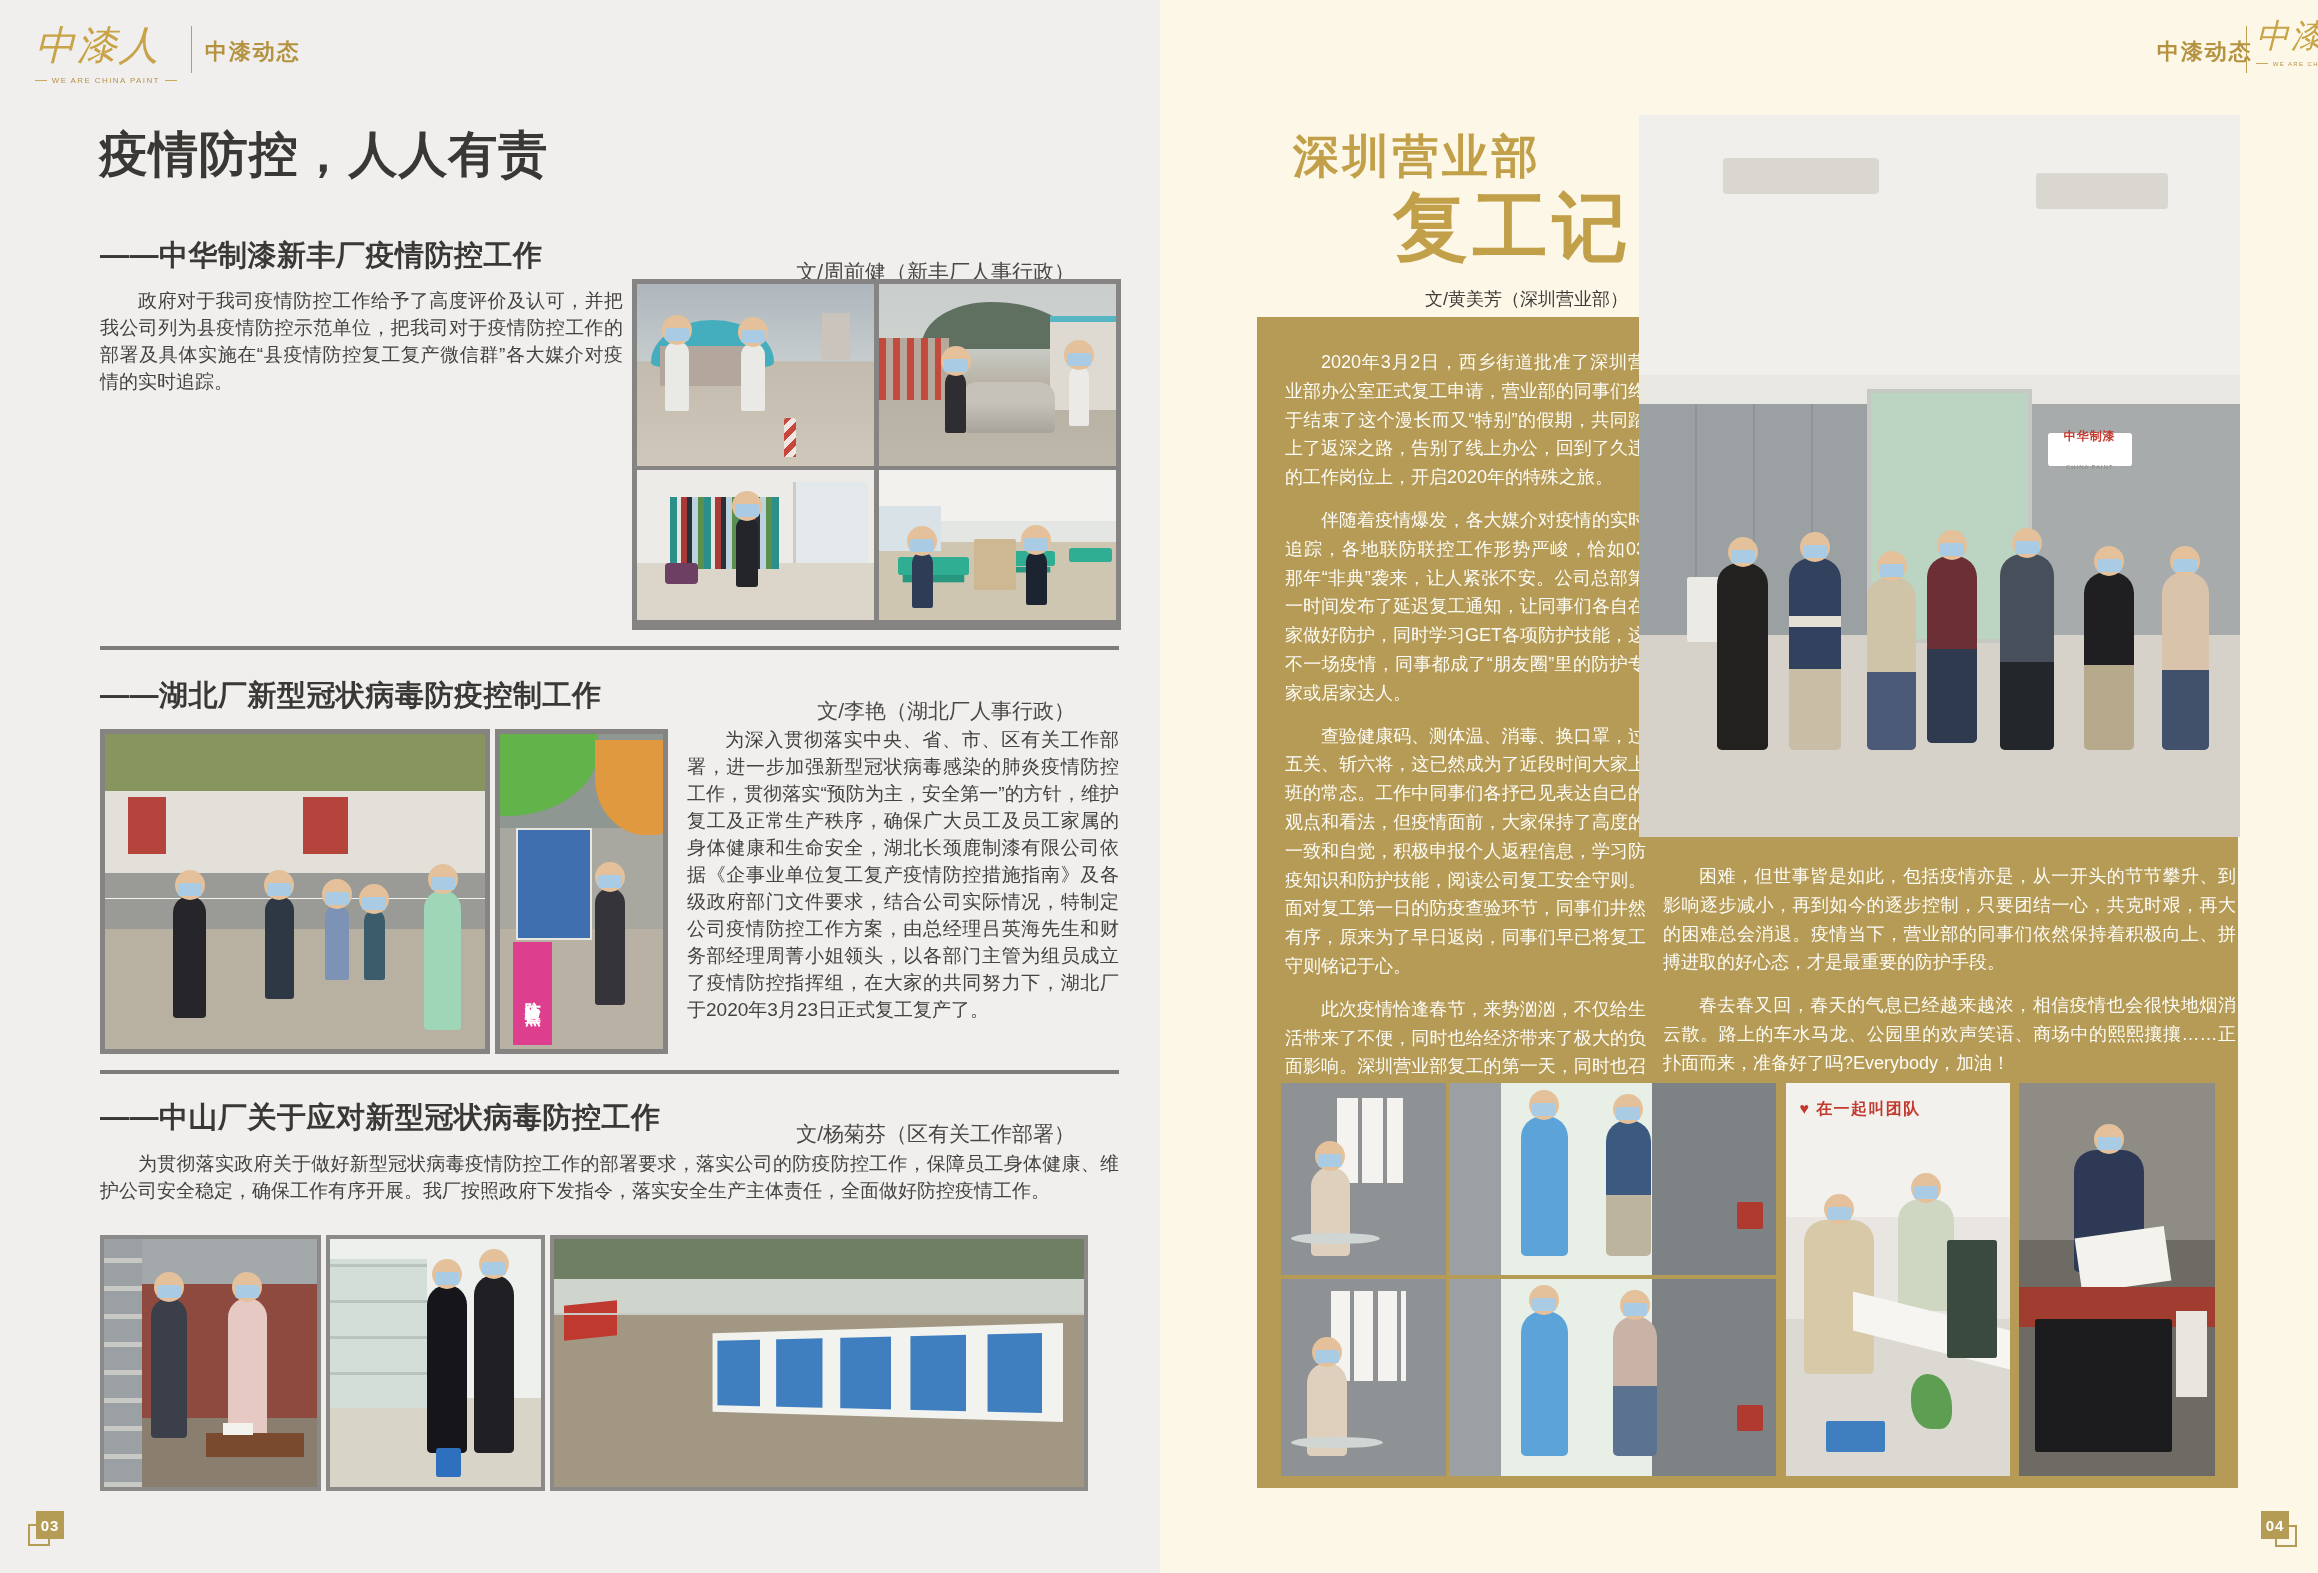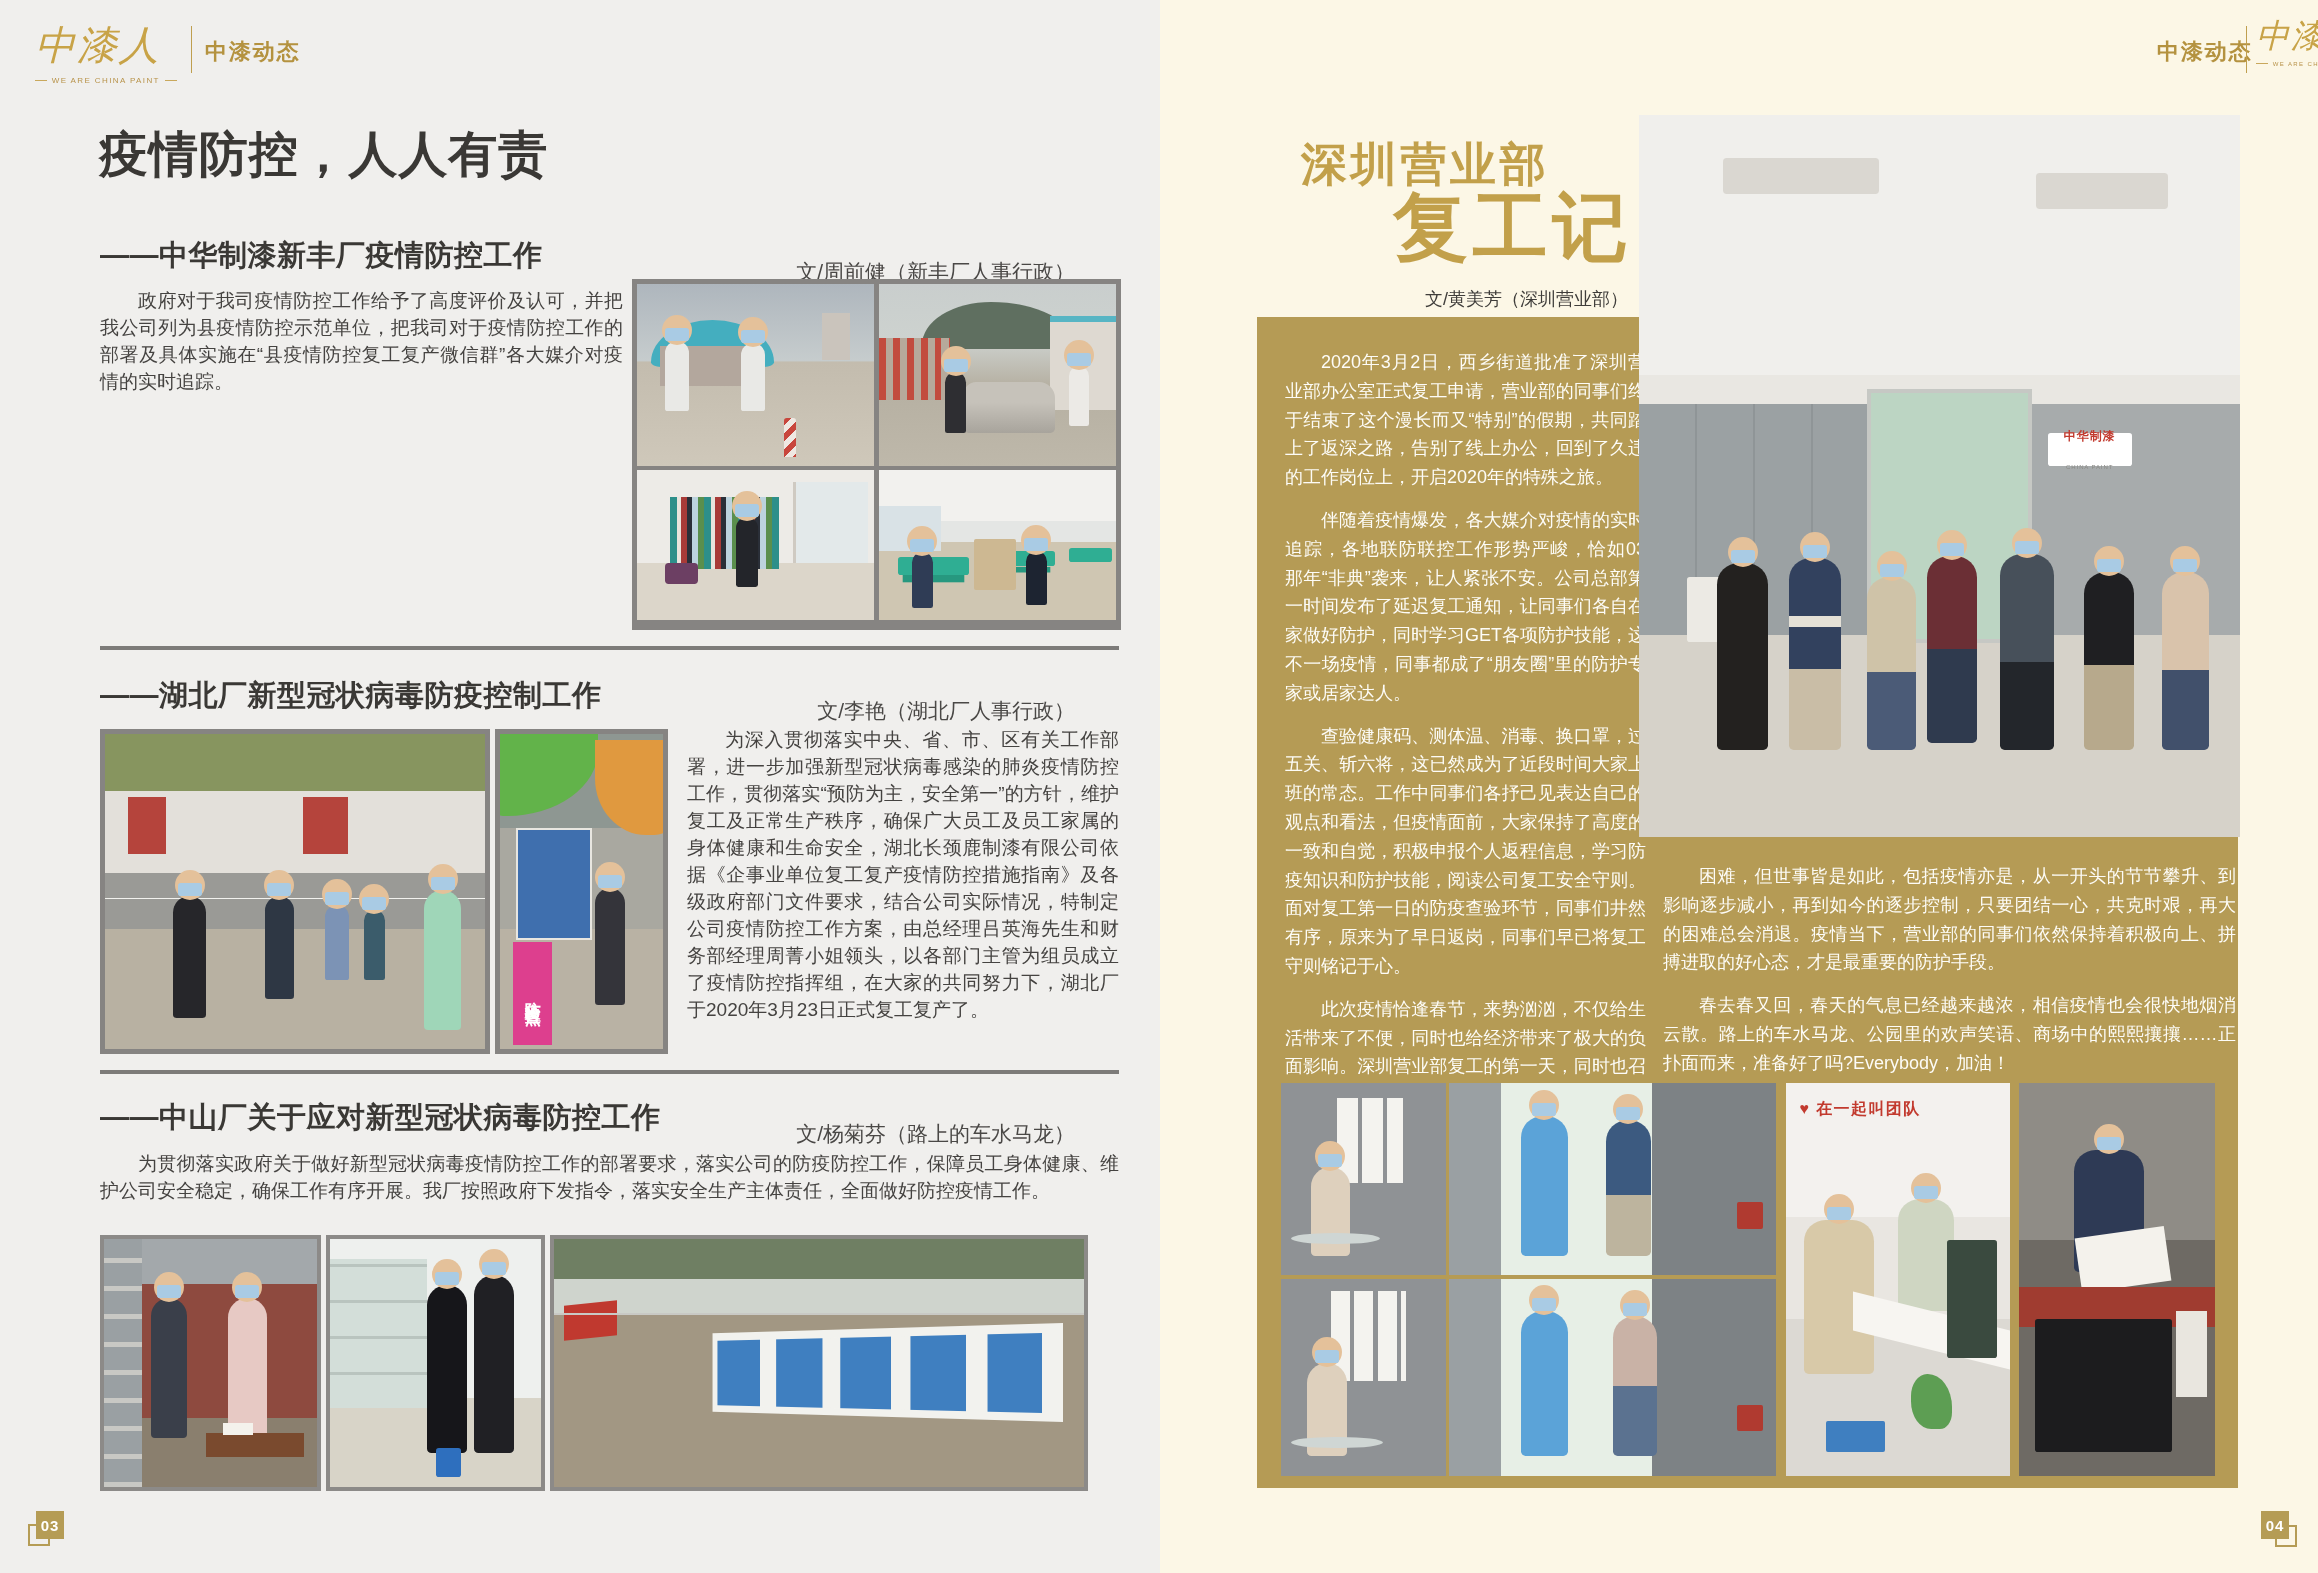--- a/index.html
+++ b/index.html
@@ -21,21 +21,21 @@
 
   
   .main-title{font-size:49px;font-weight:900;color:#3a3835;letter-spacing:0.9px;margin:0;}
   .art-title{font-size:29px;font-weight:800;color:#3a3835;margin:0;letter-spacing:0.5px;}
   .byline{font-size:21px;color:#4a4846;text-align:right;}
   .body-txt p{margin:0 0 12px 0;text-indent:2em;text-align:justify;}
   .body-left{font-size:19px;line-height:1.42;color:#454341;}
   .rule{position:absolute;height:4.2px;background:#7d7b79;}
 
   
-  .rp-title-top{font-size:46px;font-weight:800;color:#c2a04a;letter-spacing:3.7px;margin:16px;}
+  .rp-title-top{font-size:46px;font-weight:800;color:#c2a04a;letter-spacing:3.7px;margin:8px;}
   .rp-title-main{font-size:75px;font-weight:800;color:#c2a04a;letter-spacing:4.7px;margin:0;}
   .rp-byline{font-size:18px;color:#3f3d3a;text-align:right;}
   .gold-box{background:#b59b55;}
   .gold-txt{font-size:18px;line-height:1.6;color:#fdfcf7;}
   .gold-txt p{margin:0 0 14px 0;text-indent:2em;text-align:justify;}
 
   
   .frame{background:#868482;padding:4.7px;box-sizing:border-box;}
   .frame-thin{background:#8c8a88;padding:3.7px;box-sizing:border-box;}
   .ph{position:relative;width:100%;height:100%;overflow:hidden;}
@@ -140,21 +140,21 @@
       </div>
     </div>
 
     <div class="abs body-txt body-left" style="left:687px;top:727px;width:432px;">
       <p>为深入贯彻落实中央、省、市、区有关工作部署，进一步加强新型冠状病毒感染的肺炎疫情防控工作，贯彻落实“预防为主，安全第一”的方针，维护复工及正常生产秩序，确保广大员工及员工家属的身体健康和生命安全，湖北长颈鹿制漆有限公司依据《企事业单位复工复产疫情防控措施指南》及各级政府部门文件要求，结合公司实际情况，特制定公司疫情防控工作方案，由总经理吕英海先生和财务部经理周菁小姐领头，以各部门主管为组员成立了疫情防控指挥组，在大家的共同努力下，湖北厂于2020年3月23日正式复工复产了。</p>
     </div>
 
     <div class="rule" style="left:100px;top:1070px;width:1019px;"></div>
 
     <h2 class="abs art-title" style="left:100px;top:1098px;">——中山厂关于应对新型冠状病毒防控工作</h2>
-    <div class="abs byline" style="left:795px;top:1120px;width:280px;">文/杨菊芬（路上的车水马龙）</div>
+    <div class="abs byline" style="left:795px;top:1120px;width:280px;">文/杨菊芬（区有关工作部署）</div>
     <div class="abs body-txt body-left" style="left:100px;top:1151px;width:1019px;">
       <p>为贯彻落实政府关于做好新型冠状病毒疫情防控工作的部署要求，落实公司的防疫防控工作，保障员工身体健康、维护公司安全稳定，确保工作有序开展。我厂按照政府下发指令，落实安全生产主体责任，全面做好防控疫情工作。</p>
     </div>
 
     <div class="abs frame-thin" style="left:100px;top:1235px;width:221px;height:256px;">
       <div class="ph" style="background:linear-gradient(180deg,#a3a8ab 0 18%,#8e4a3f 18% 72%,#8a7f6e 72% 100%);">
         <div class="el" style="left:0;top:0;width:18%;height:100%;background:repeating-linear-gradient(0deg,#c8c8c4 0 4.7px,#9aa0a3 4.7px 28px);"></div>
         <div class="figure" style="left:22%;bottom:20%;width:36px;height:140px;background:#3a3f4a;"></div>
         <div class="figure" style="left:58%;bottom:16%;width:39px;height:150px;background:#e7c9c4;"></div>
         <div class="el" style="left:48%;top:78%;width:46%;height:10%;background:#7a4a2e;"></div>

